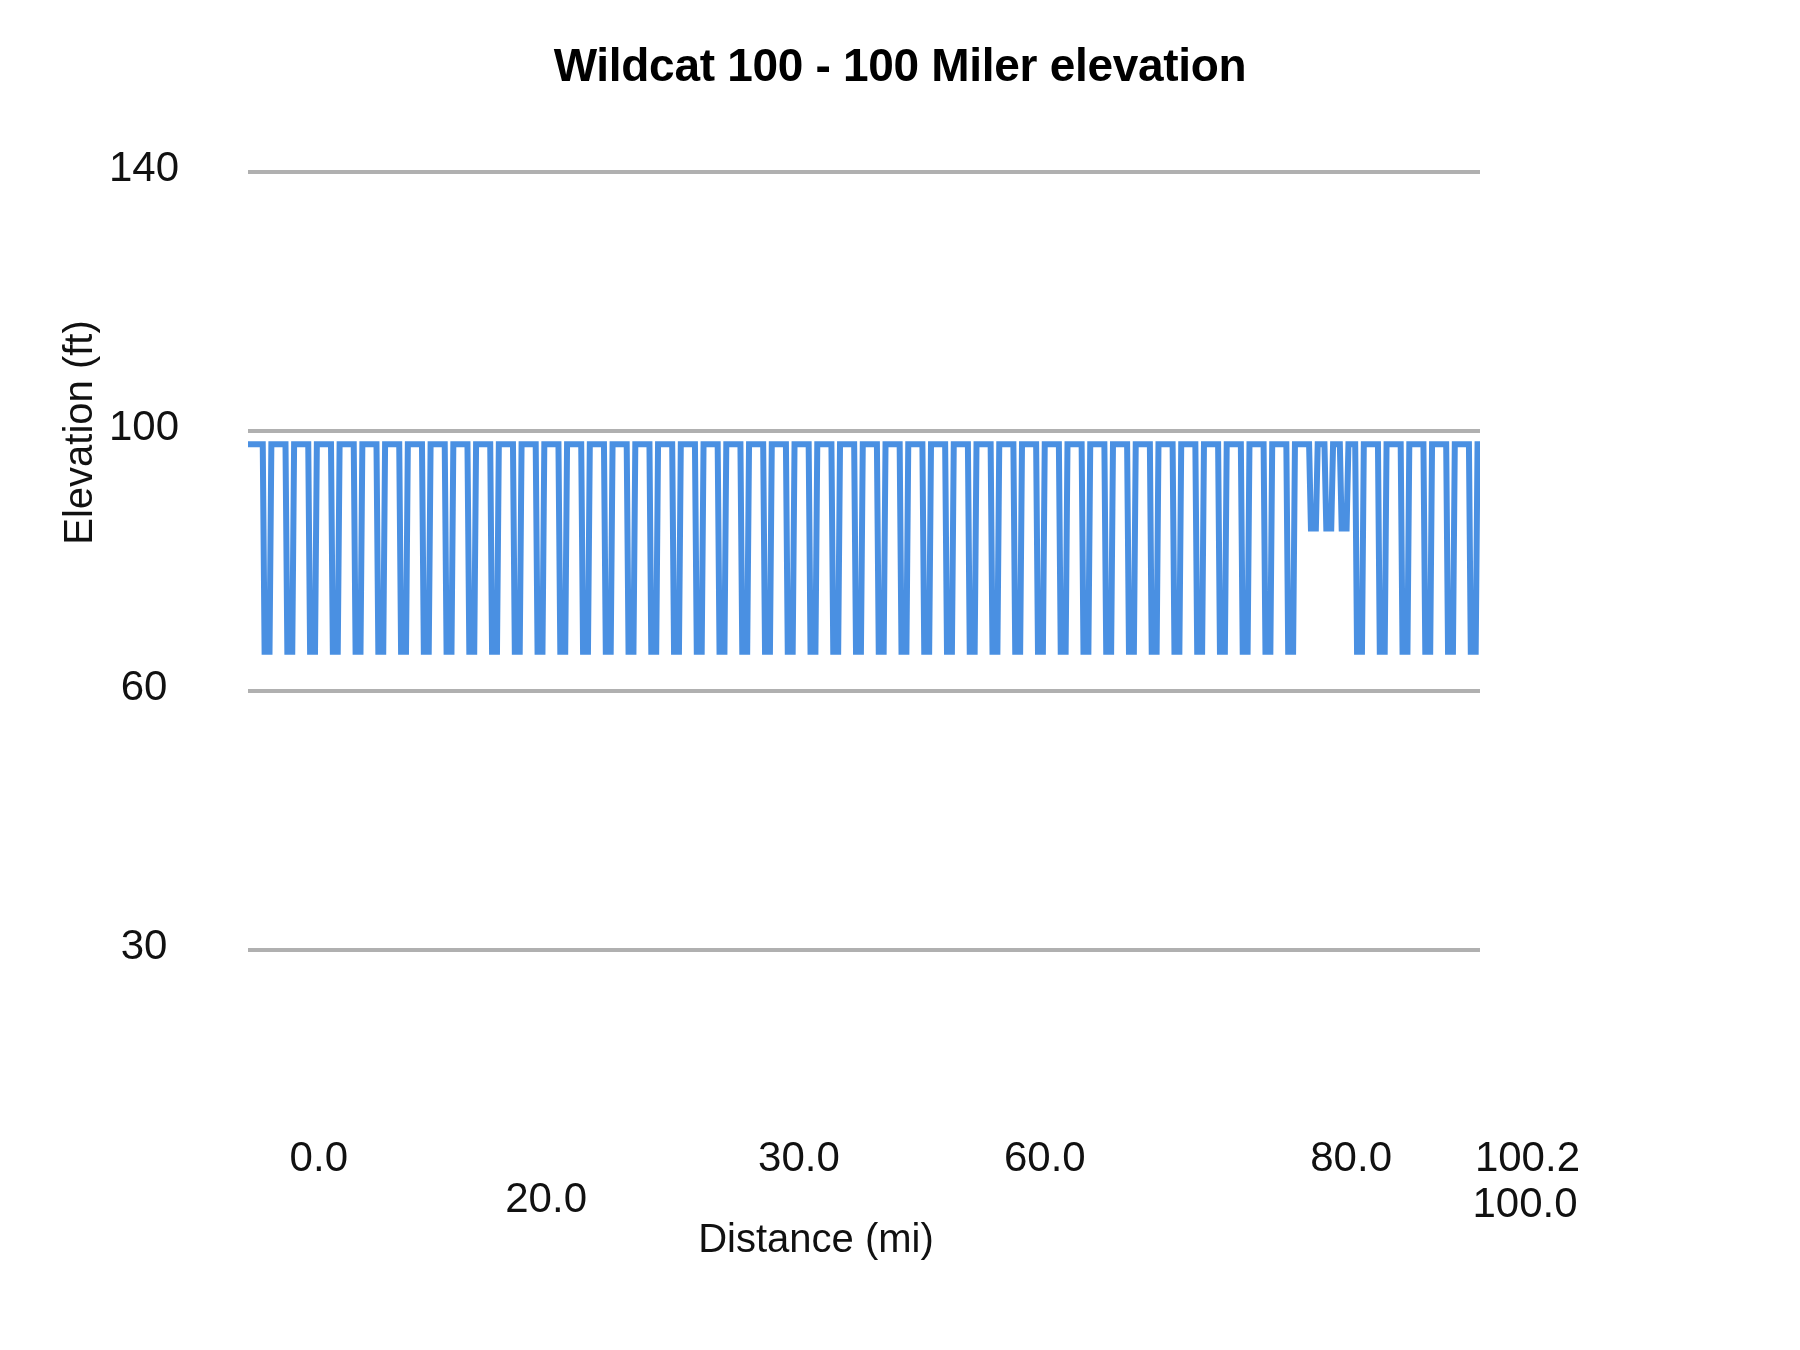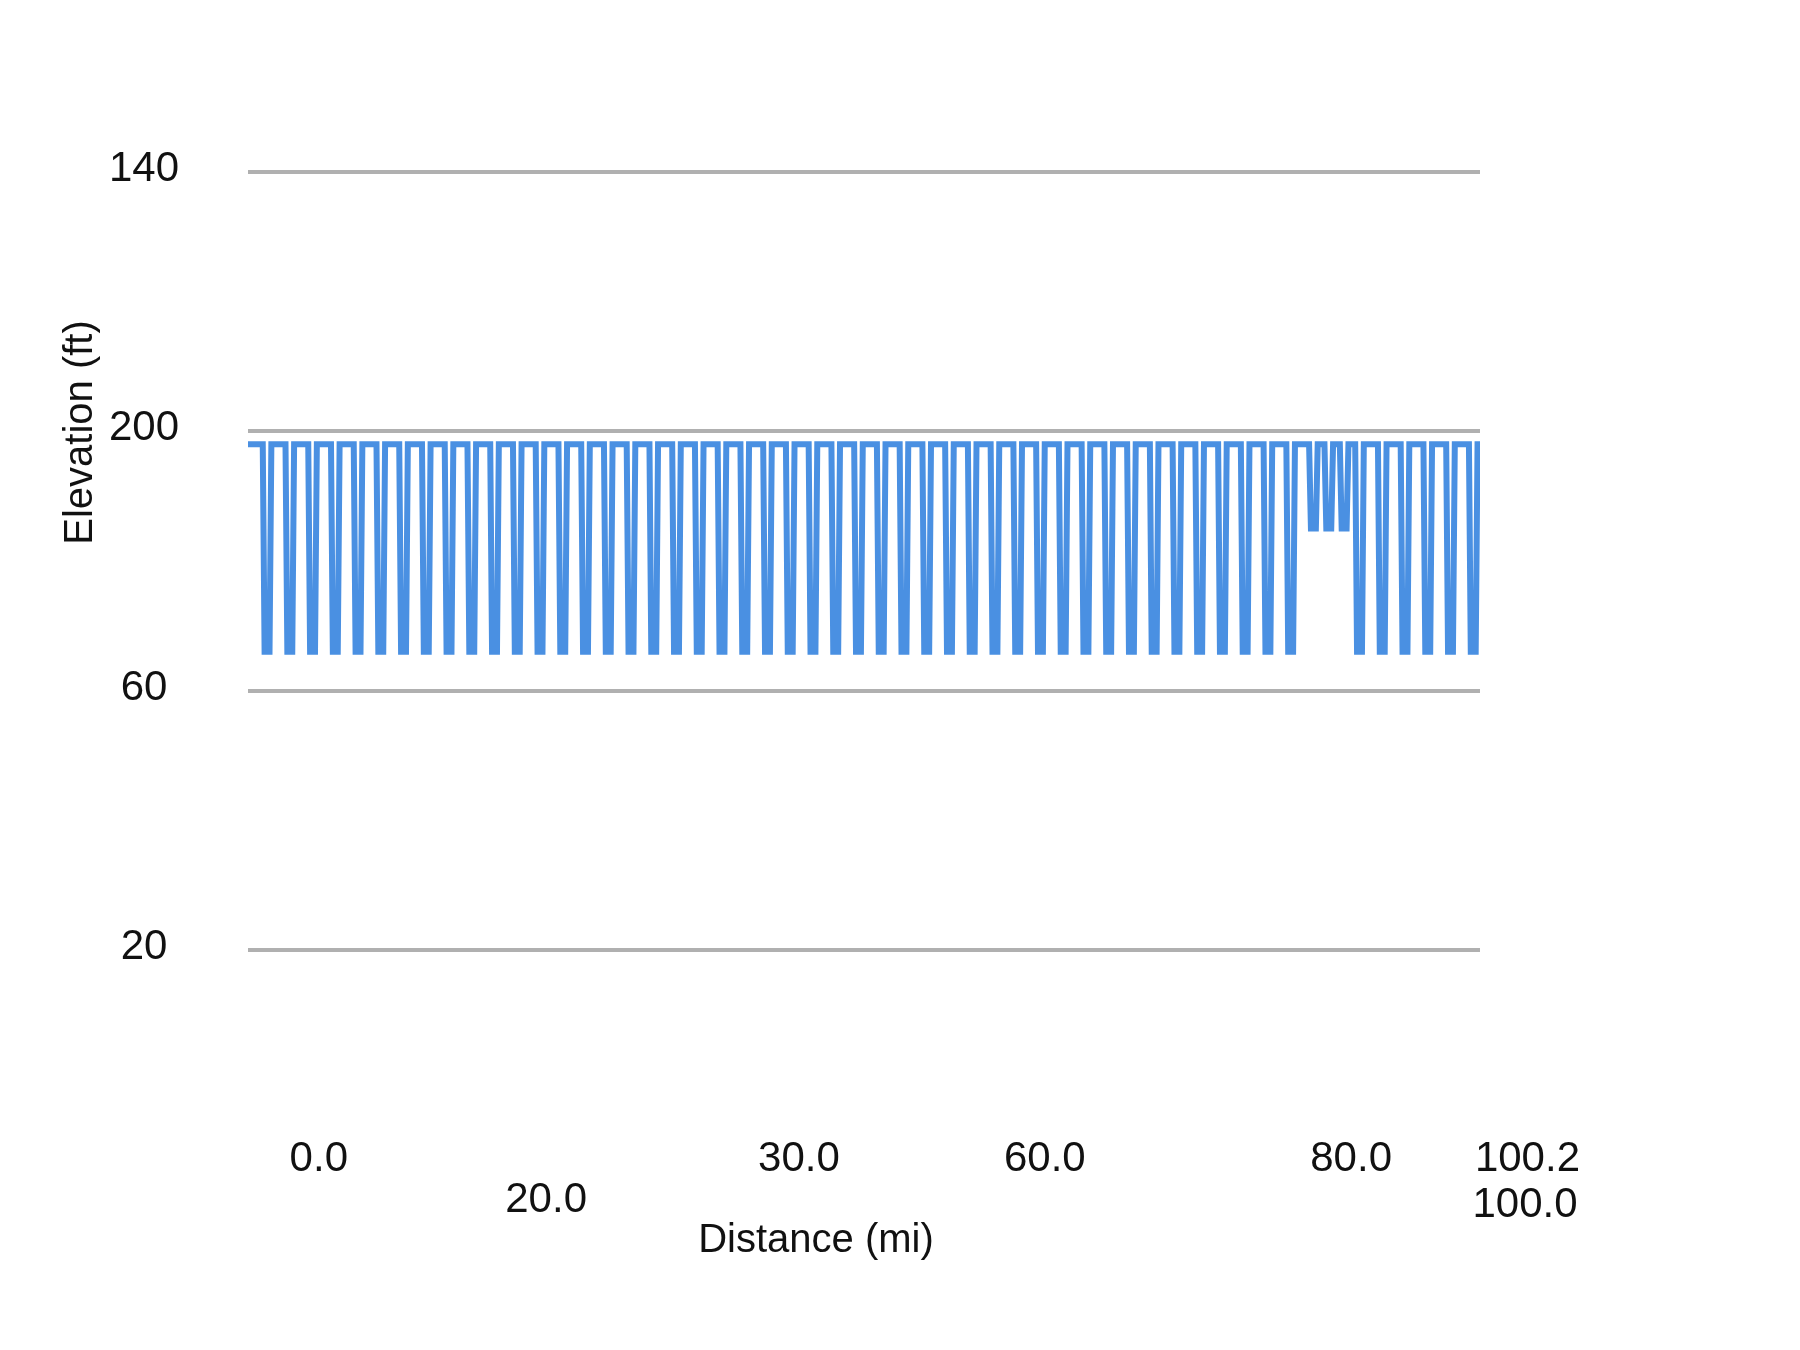--- a/index.html
+++ b/index.html
@@ -46,34 +46,35 @@
     line-height:1;
   }
 
   #series-svg{ position:absolute; left:0; top:0; }
 </style>
 </head>
 <body>
 
 <div id="root">
 
+  <div id="chart-title">Wildcat 100 - 100 Miler elevation</div>
 
   <div id="ylabel">Elevation (ft)</div>
 
   <div id="plot">
     <svg id="series-svg" width="1232" height="830" viewBox="0 0 1232 830">
       <polyline id="series-path" fill="none" stroke="#4a90e2" stroke-width="6" stroke-linejoin="miter" stroke-linecap="butt" points="0.00,304.30 14.75,304.30 16.60,511.77 21.52,511.77 23.36,304.30 37.50,304.30 39.35,511.77 44.26,511.77 46.11,304.30 60.25,304.30 62.09,511.77 67.01,511.77 68.85,304.30 82.99,304.30 84.84,511.77 89.76,511.77 91.60,304.30 105.74,304.30 107.58,511.77 112.50,511.77 114.35,304.30 128.49,304.30 130.33,511.77 135.25,511.77 137.09,304.30 151.23,304.30 153.08,511.77 158.00,511.77 159.84,304.30 173.98,304.30 175.82,511.77 180.74,511.77 182.59,304.30 196.73,304.30 198.57,511.77 203.49,511.77 205.33,304.30 219.47,304.30 221.32,511.77 226.24,511.77 228.08,304.30 242.22,304.30 244.06,511.77 248.98,511.77 250.83,304.30 264.97,304.30 266.81,511.77 271.73,511.77 273.57,304.30 287.71,304.30 289.56,511.77 294.48,511.77 296.32,304.30 310.46,304.30 312.30,511.77 317.22,511.77 319.07,304.30 333.21,304.30 335.05,511.77 339.97,511.77 341.81,304.30 355.95,304.30 357.80,511.77 362.71,511.77 364.56,304.30 378.70,304.30 380.54,511.77 385.46,511.77 387.31,304.30 401.45,304.30 403.29,511.77 408.21,511.77 410.05,304.30 424.19,304.30 426.04,511.77 430.95,511.77 432.80,304.30 446.94,304.30 448.78,511.77 453.70,511.77 455.54,304.30 469.68,304.30 471.53,511.77 476.45,511.77 478.29,304.30 492.43,304.30 494.28,511.77 499.19,511.77 501.04,304.30 515.18,304.30 517.02,511.77 521.94,511.77 523.78,304.30 537.92,304.30 539.77,511.77 544.69,511.77 546.53,304.30 560.67,304.30 562.51,511.77 567.43,511.77 569.28,304.30 583.42,304.30 585.26,511.77 590.18,511.77 592.02,304.30 606.16,304.30 608.01,511.77 612.93,511.77 614.77,304.30 628.91,304.30 630.75,511.77 635.67,511.77 637.52,304.30 651.66,304.30 653.50,511.77 658.42,511.77 660.26,304.30 674.40,304.30 676.25,511.77 681.17,511.77 683.01,304.30 697.15,304.30 698.99,511.77 703.91,511.77 705.76,304.30 719.90,304.30 721.74,511.77 726.66,511.77 728.50,304.30 742.64,304.30 744.49,511.77 749.41,511.77 751.25,304.30 765.39,304.30 767.23,511.77 772.15,511.77 774.00,304.30 788.14,304.30 789.98,511.77 794.90,511.77 796.74,304.30 810.88,304.30 812.73,511.77 817.64,511.77 819.49,304.30 833.63,304.30 835.47,511.77 840.39,511.77 842.24,304.30 856.38,304.30 858.22,511.77 863.14,511.77 864.98,304.30 879.12,304.30 880.97,511.77 885.88,511.77 887.73,304.30 901.87,304.30 903.71,511.77 908.63,511.77 910.48,304.30 924.61,304.30 926.46,511.77 931.38,511.77 933.22,304.30 947.36,304.30 949.21,511.77 954.12,511.77 955.97,304.30 970.11,304.30 971.95,511.77 976.87,511.77 978.71,304.30 992.85,304.30 994.70,511.77 999.62,511.77 1001.46,304.30 1015.60,304.30 1017.45,511.77 1022.36,511.77 1024.21,304.30 1038.35,304.30 1040.19,511.77 1045.11,511.77 1046.95,304.30 1061.09,304.30 1062.94,388.58 1067.86,388.58 1069.70,304.30 1076.46,304.30 1078.31,388.58 1083.23,388.58 1085.07,304.30 1091.83,304.30 1093.68,388.58 1098.59,388.58 1100.44,304.30 1107.20,304.30 1109.05,511.77 1113.96,511.77 1115.81,304.30 1129.95,304.30 1131.79,511.77 1136.71,511.77 1138.55,304.30 1152.69,304.30 1154.54,511.77 1159.46,511.77 1161.30,304.30 1175.44,304.30 1177.29,511.77 1182.20,511.77 1184.05,304.30 1198.19,304.30 1200.03,511.77 1204.95,511.77 1206.79,304.30 1220.93,304.30 1222.78,511.77 1227.70,511.77 1229.54,304.30 1232.00,304.30"></polyline>
     </svg>
   </div>
 
   <div id="yticks-container">
       <div class="ytick" style="top: 146px;">140</div>
-      <div class="ytick" style="top: 405.333px;">200</div>
+      <div class="ytick" style="top: 405.333px;">100</div>
       <div class="ytick" style="top: 664.667px;">60</div>
-      <div class="ytick" style="top: 924px;">20</div>
+      <div class="ytick" style="top: 924px;">30</div>
     </div>
   <div id="xticks-container">
       <div class="xtick" style="left: 148px;">0.0</div>
       <div class="xtick" style="left: 387px; margin-top: 41px;">20.0</div>
       <div class="xtick" style="left: 639.816px;">30.0</div>
       <div class="xtick" style="left: 885.725px;">60.0</div>
       <div class="xtick" style="left: 1192px;">80.0</div>
       <div class="xtick" style="left: 1377.54px; margin-top: 46px;">100.0</div>
       <div class="xtick" style="left: 1380px;">100.2</div>
     </div>

